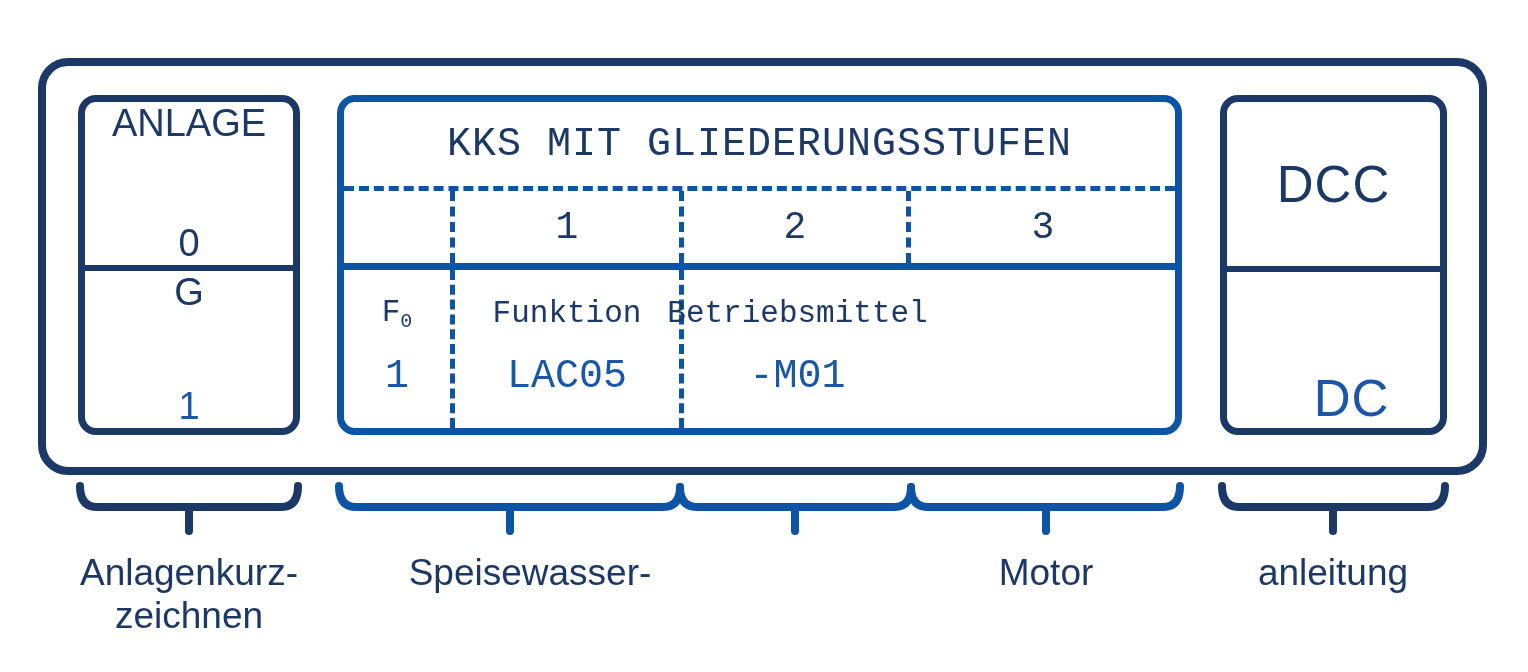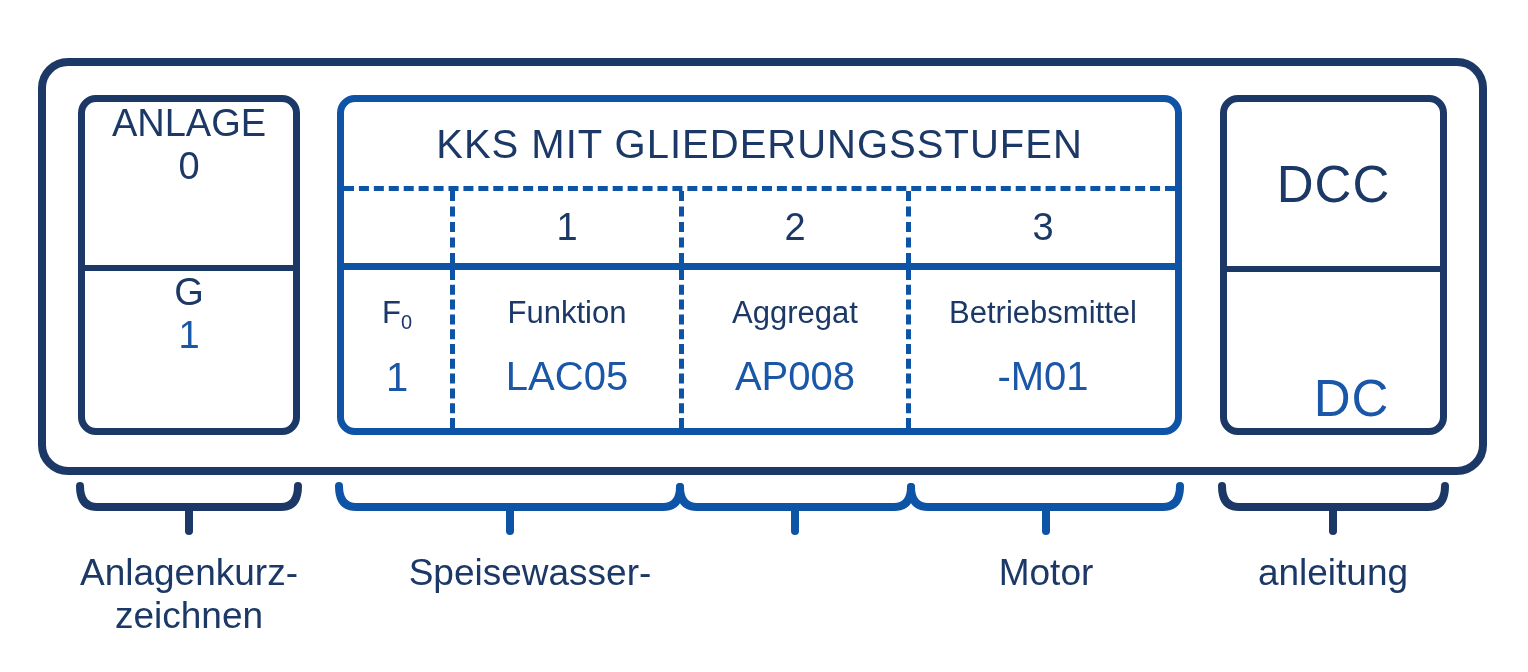--- a/index.html
+++ b/index.html
@@ -22,27 +22,27 @@
     position:absolute;left:38px;top:58px;width:1449px;height:417px;
     border:8px solid var(--navy);border-radius:30px;
   }
   
   .ibox{
     position:absolute;top:95px;height:340px;
     border-radius:18px;display:flex;flex-direction:column;
     background:transparent;
   }
   .plant-box{left:78px;width:222px;border:7px solid var(--navy);}
-  .kks-box{left:337px;width:845px;border:7px solid var(--blue);}
+  .kks-box{left:337px;width:845px;border:7px solid var(--blue);font-family:Liberation Mono, monospace;}
   .dcc-box{left:1220px;width:227px;border:7px solid var(--navy);}
 
   .hdiv-navy{height:6px;background:var(--navy);flex:0 0 auto;}
   .hdiv-blue{height:7px;background:var(--blue);flex:0 0 auto;}
 
-  .cell{display:flex;flex-direction:column;justify-content:flex-start;align-items:center;}
+  .cell{display:flex;flex-direction:column;justify-content:space-between;align-items:center;}
   .plant-top{height:163px;}
   .plant-bottom{flex:1;}
   .dcc-top{height:164px;justify-content:center;}
   .dcc-bottom{flex:1;justify-content:flex-end;padding-left:36px;}
 
   .t-navy{color:var(--navy);font-size:38px;}
   .t-blue{color:var(--value-blue);font-size:38px;}
 
   
   .kks-header{
@@ -120,24 +120,20 @@
 
     <div class="kks-grid kks-lower">
       <div class="kks-cell sep">
         <div class="col-label"><span>F</span><span class="sub">0</span></div>
         <div class="col-value">1</div>
       </div>
       <div class="kks-cell sep">
         <div class="col-label">Funktion</div>
         <div class="col-value">LAC05</div>
       </div>
-      <div class="kks-cell sep">
-        <div class="col-label">Aggregat</div>
-        <div class="col-value">AP008</div>
-      </div>
       <div class="kks-cell">
         <div class="col-label">Betriebsmittel</div>
         <div class="col-value">-M01</div>
       </div>
     </div>
   </div>
 
   <div class="ibox dcc-box">
     <div class="cell dcc-top">
       <div class="t-navy dcc-text">DCC</div>

